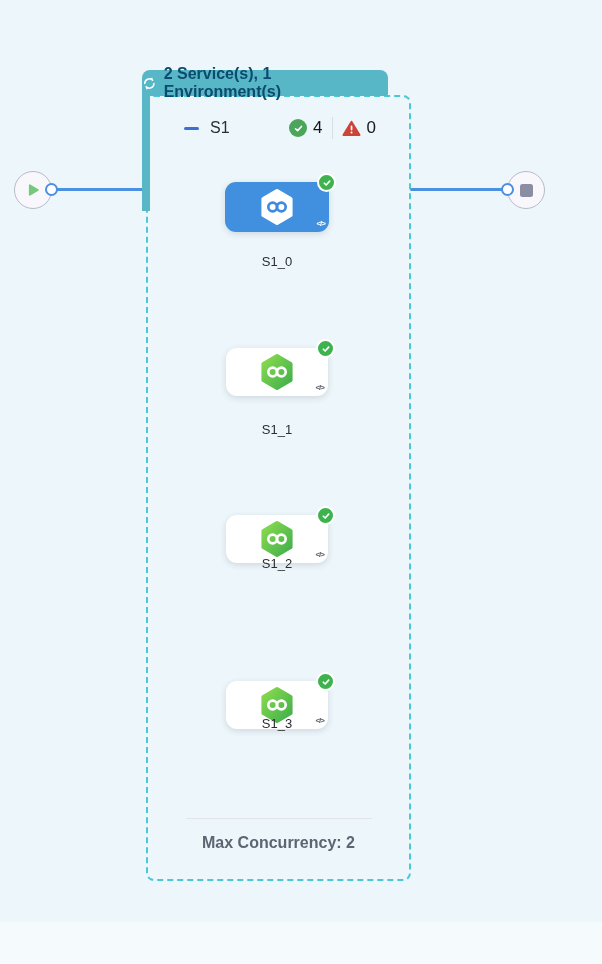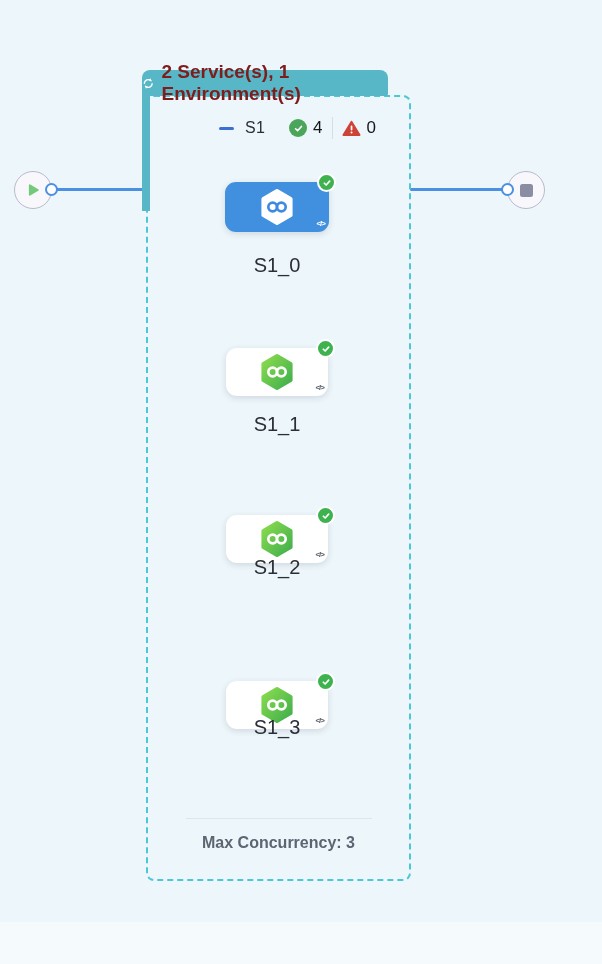--- a/index.html
+++ b/index.html
@@ -24,31 +24,31 @@
   }
   .terminal.start{left:14px;top:171px;}
   .terminal.end{left:507px;top:171px;}
   .stop-square{width:13px;height:13px;background:#8b8ea3;border-radius:2.5px;}
 
   
   .group-badge{
     position:absolute;left:142px;top:70px;width:246px;height:26px;z-index:6;
     background:#57b7c6;border-radius:8px 8px 2px 0;
     display:flex;align-items:center;justify-content:flex-end;gap:7px;
-    color:#7f1d1d;font-size:19px;font-weight:bold;cursor:pointer;
+    color:#0c4a6e;font-size:16px;font-weight:bold;cursor:pointer;
   }
   .group-strip{position:absolute;left:142px;top:95px;width:8px;height:116px;background:#57b7c6;z-index:3;}
   .stage-container{
     position:absolute;left:146px;top:95px;width:265px;height:786px;box-sizing:border-box;
     border:2px dashed #4cc7d5;border-radius:8px;z-index:2;
   }
 
   
   .stage-header{position:absolute;left:184px;top:114px;width:192px;height:28px;z-index:4;
-    display:flex;align-items:center;justify-content:flex-end;gap:24px;}
+    display:flex;align-items:center;justify-content:space-between;gap:24px;}
   .stage-name-group{display:flex;align-items:center;gap:11px;}
   .minus-icon{width:15px;height:3px;background:#3a70d1;border-radius:2px;cursor:pointer;}
   .stage-name{font-size:16px;color:#2a2e36;font-weight:500;letter-spacing:.2px;}
   .counts{display:flex;align-items:center;gap:6px;}
   .count-num{font-size:17px;color:#15171c;font-weight:500;}
   .count-divider{width:1px;height:22px;background:#d8dce3;margin:0 3px;}
   .check-circle{width:18px;height:18px;border-radius:50%;background:#4ba55a;display:flex;align-items:center;justify-content:center;}
 
   
   .node-card{
@@ -57,21 +57,21 @@
   }
   .node-card.selected{left:225px;width:104px;height:50px;background:#4090df;}
   .hex-wrap{position:absolute;left:50%;top:50%;transform:translate(-50%,-50%);width:34px;height:38px;}
   .success-badge{
     position:absolute;top:-9px;right:-7px;width:19px;height:19px;box-sizing:border-box;
     border-radius:50%;background:#3db24e;border:2px solid #fff;
     display:flex;align-items:center;justify-content:center;
   }
   .code-glyph{position:absolute;right:4px;bottom:4px;font-size:8px;font-weight:bold;color:#5a626e;letter-spacing:-1px;}
   .node-card.selected .code-glyph{color:#fff;}
-  .node-label{position:absolute;left:217px;width:120px;text-align:center;font-size:20px;color:#2a2e36;z-index:4;}
+  .node-label{position:absolute;left:217px;width:120px;text-align:center;font-size:13px;color:#2a2e36;z-index:4;}
 
   
   .divider-line{position:absolute;left:186px;top:818px;width:186px;height:1px;background:#e1e5ea;z-index:3;}
   .footer-label{position:absolute;left:146px;top:834px;width:265px;text-align:center;
     font-size:16px;font-weight:bold;color:#5d6472;z-index:3;}
 </style>
 </head>
 <body>
 
 <div class="page">
@@ -153,21 +153,21 @@
       <circle cx="13.4" cy="20" r="4.6" fill="none" stroke="#fff" stroke-width="2.8"></circle>
       <circle cx="22.6" cy="20" r="4.6" fill="none" stroke="#fff" stroke-width="2.8"></circle>
     </svg>
     <span class="success-badge">
       <svg width="10" height="10" viewBox="0 0 12 12">
           <path d="M2.8 6.3 L5 8.4 L9.2 3.8" stroke="#fff" stroke-width="2" fill="none" stroke-linecap="round" stroke-linejoin="round"></path>
         </svg>
     </span>
     <span class="code-glyph">&lt;/&gt;</span>
   </div>
-  <div class="node-label" style="top:413px">S1_1</div>
+  <div class="node-label" style="top:422px">S1_1</div>
 
   <div class="node-card" style="top:515px">
     <svg class="hex-wrap" viewBox="0 0 36 40">
       <path d="M18 3 L32.5 11.3 V28.7 L18 37 L3.5 28.7 V11.3 Z" fill="url(#hexGradGreen)" stroke="url(#hexGradGreen)" stroke-width="4" stroke-linejoin="round"></path>
       <circle cx="13.4" cy="20" r="4.6" fill="none" stroke="#fff" stroke-width="2.8"></circle>
       <circle cx="22.6" cy="20" r="4.6" fill="none" stroke="#fff" stroke-width="2.8"></circle>
     </svg>
     <span class="success-badge">
       <svg width="10" height="10" viewBox="0 0 12 12">
           <path d="M2.8 6.3 L5 8.4 L9.2 3.8" stroke="#fff" stroke-width="2" fill="none" stroke-linecap="round" stroke-linejoin="round"></path>
@@ -186,16 +186,16 @@
     <span class="success-badge">
       <svg width="10" height="10" viewBox="0 0 12 12">
           <path d="M2.8 6.3 L5 8.4 L9.2 3.8" stroke="#fff" stroke-width="2" fill="none" stroke-linecap="round" stroke-linejoin="round"></path>
         </svg>
     </span>
     <span class="code-glyph">&lt;/&gt;</span>
   </div>
   <div class="node-label" style="top:716px">S1_3</div>
 
   <div class="divider-line"></div>
-  <div class="footer-label">Max Concurrency: 3</div>
+  <div class="footer-label">Max Concurrency: 2</div>
 
   <div class="bottom-band"></div>
 </div>
 
 </body></html>

